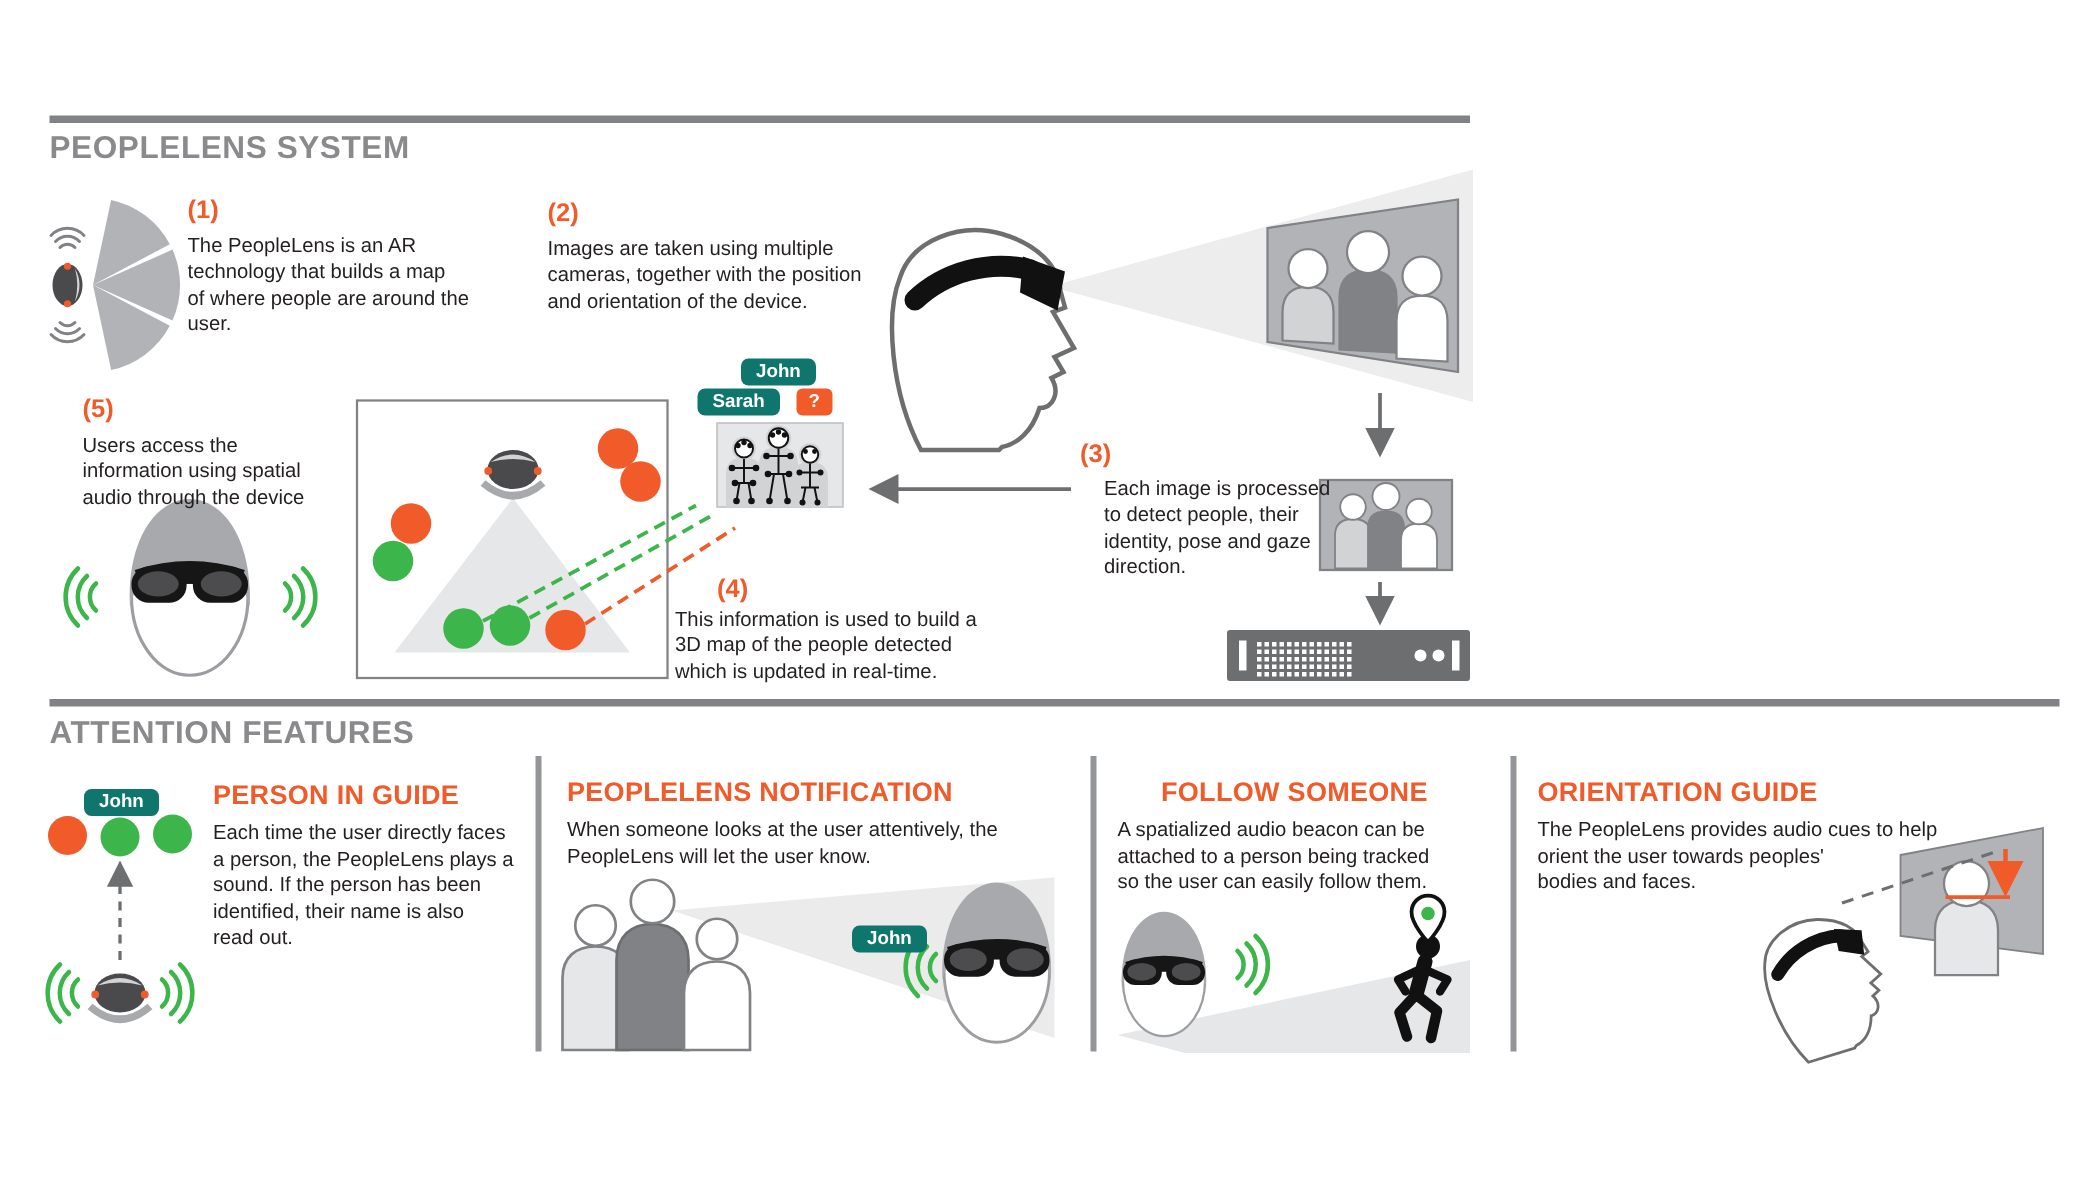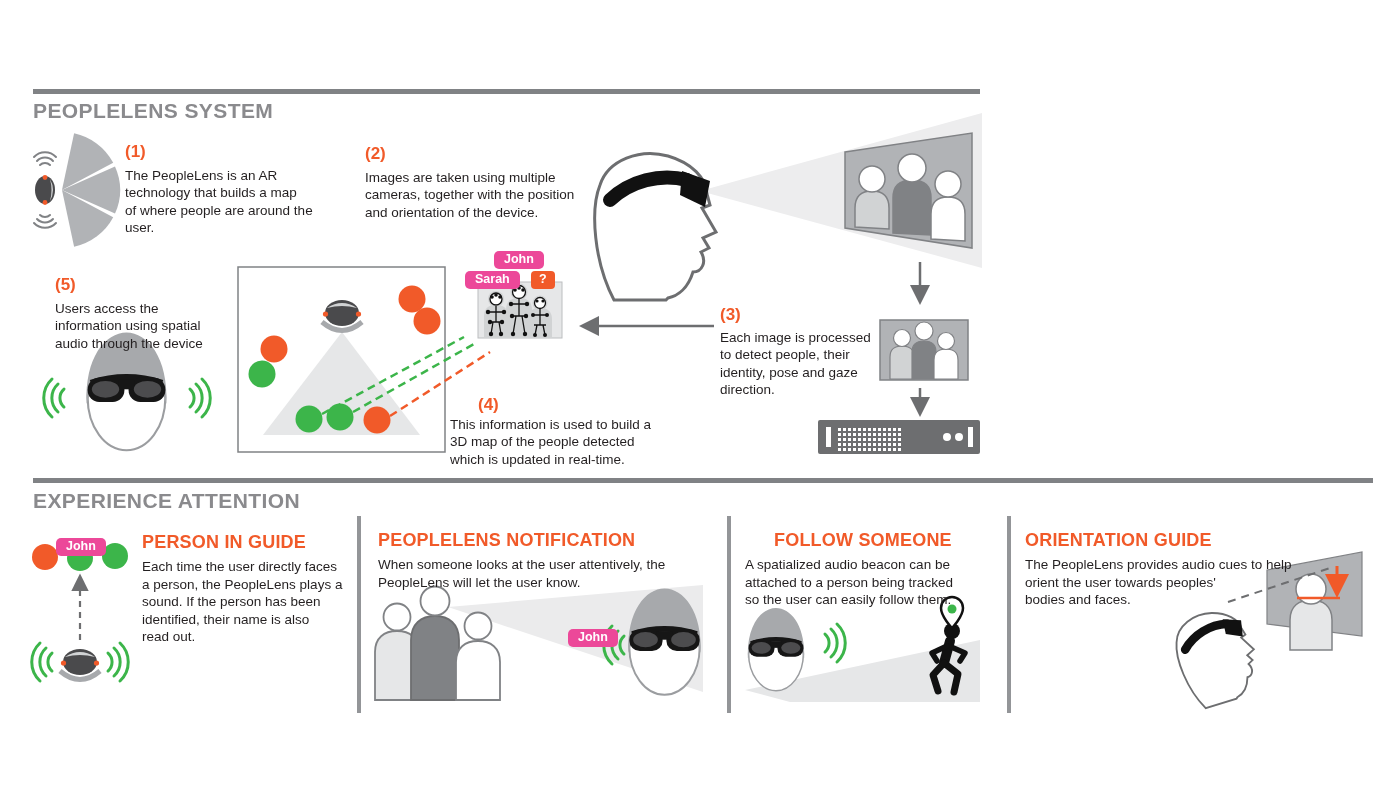--- a/index.html
+++ b/index.html
@@ -1,26 +1,26 @@
 <!DOCTYPE html>
 <html><head>
 <meta charset="utf-8">
 <style>
   html,body{margin:0;padding:0;}
   body{width:1400px;height:788px;background:#fff;position:relative;overflow:hidden;
        font-family:"Liberation Sans",sans-serif;color:#231f20;}
-  .abs{position:absolute;margin-top:12px;}
+  .abs{position:absolute;}
   .rule{background:#808285;height:5px;}
   .sep{background:#939598;width:4px;}
   .section-title{font-size:21px;font-weight:bold;color:#8a8a8d;letter-spacing:.4px;}
   .step-num{font-size:17px;font-weight:bold;color:#f15a29;}
   .step-text{font-size:13.5px;line-height:1.28;white-space:pre-line;}
   .feat-title{font-size:18px;font-weight:bold;color:#f15a29;letter-spacing:.2px;}
   .feat-text{font-size:13.5px;line-height:1.3;white-space:pre-line;}
-  .pill{background:#ec4899;color:#fff;font-size:12.5px;font-weight:bold;
+  .pill{background:#0f766e;color:#fff;font-size:12.5px;font-weight:bold;
         border-radius:5px;padding:1px 10px 2px;line-height:15px;text-align:center;}
   .pill.orange{background:#f15a29;padding:1px 8px 2px;border-radius:4px;}
   svg{position:absolute;left:0;top:0;}
 </style>
 </head>
 <body>
 
 <svg width="1400" height="788" viewBox="0 0 1400 788">
   <defs>
     <marker id="arr-gray" markerWidth="9" markerHeight="9" refX="6" refY="4" orient="auto">
@@ -274,41 +274,41 @@
 technology that builds a map
 of where people are around the
 user.</div>
 
 <div class="abs step-num" style="left:365px;top:132px;">(2)</div>
 <div class="abs step-text" style="left:365px;top:157px;width:240px;">Images are taken  using multiple
 cameras, together with the position
 and orientation of the device.</div>
 
 <div class="abs step-num" style="left:720px;top:293px;">(3)</div>
-<div class="abs step-text" style="left:720px;top:317px;width:160px;">Each image is processed
+<div class="abs step-text" style="left:736px;top:317px;width:160px;">Each image is processed
 to detect people, their
 identity, pose and gaze
 direction.</div>
 
 <div class="abs step-num" style="left:478px;top:383px;">(4)</div>
 <div class="abs step-text" style="left:450px;top:404px;width:230px;">This information is used to build a
 3D map of the people detected
 which is updated in real-time.</div>
 
 <div class="abs step-num" style="left:55px;top:263px;">(5)</div>
 <div class="abs step-text" style="left:55px;top:288px;width:180px;">Users access the
 information using spatial
 audio through the device</div>
 
 <div class="abs pill" style="left:494px;top:239px;">John</div>
 <div class="abs pill" style="left:465px;top:259px;">Sarah</div>
 <div class="abs pill orange" style="left:531px;top:259px;">?</div>
 
 <div class="abs rule" style="left:33px;top:466px;width:1340px;"></div>
-<div class="abs section-title" style="left:33px;top:477px;">EXPERIENCE ATTENTION</div>
+<div class="abs section-title" style="left:33px;top:477px;">ATTENTION FEATURES</div>
 
 <div class="abs sep" style="left:357px;top:504px;height:197px;"></div>
 <div class="abs sep" style="left:727px;top:504px;height:197px;"></div>
 <div class="abs sep" style="left:1007px;top:504px;height:197px;"></div>
 
 <div class="abs feat-title" style="left:142px;top:520px;">PERSON IN GUIDE</div>
 <div class="abs feat-text" style="left:142px;top:546px;width:210px;">Each time the user directly faces
 a person, the PeopleLens plays a
 sound. If the person has been
 identified, their name is also

